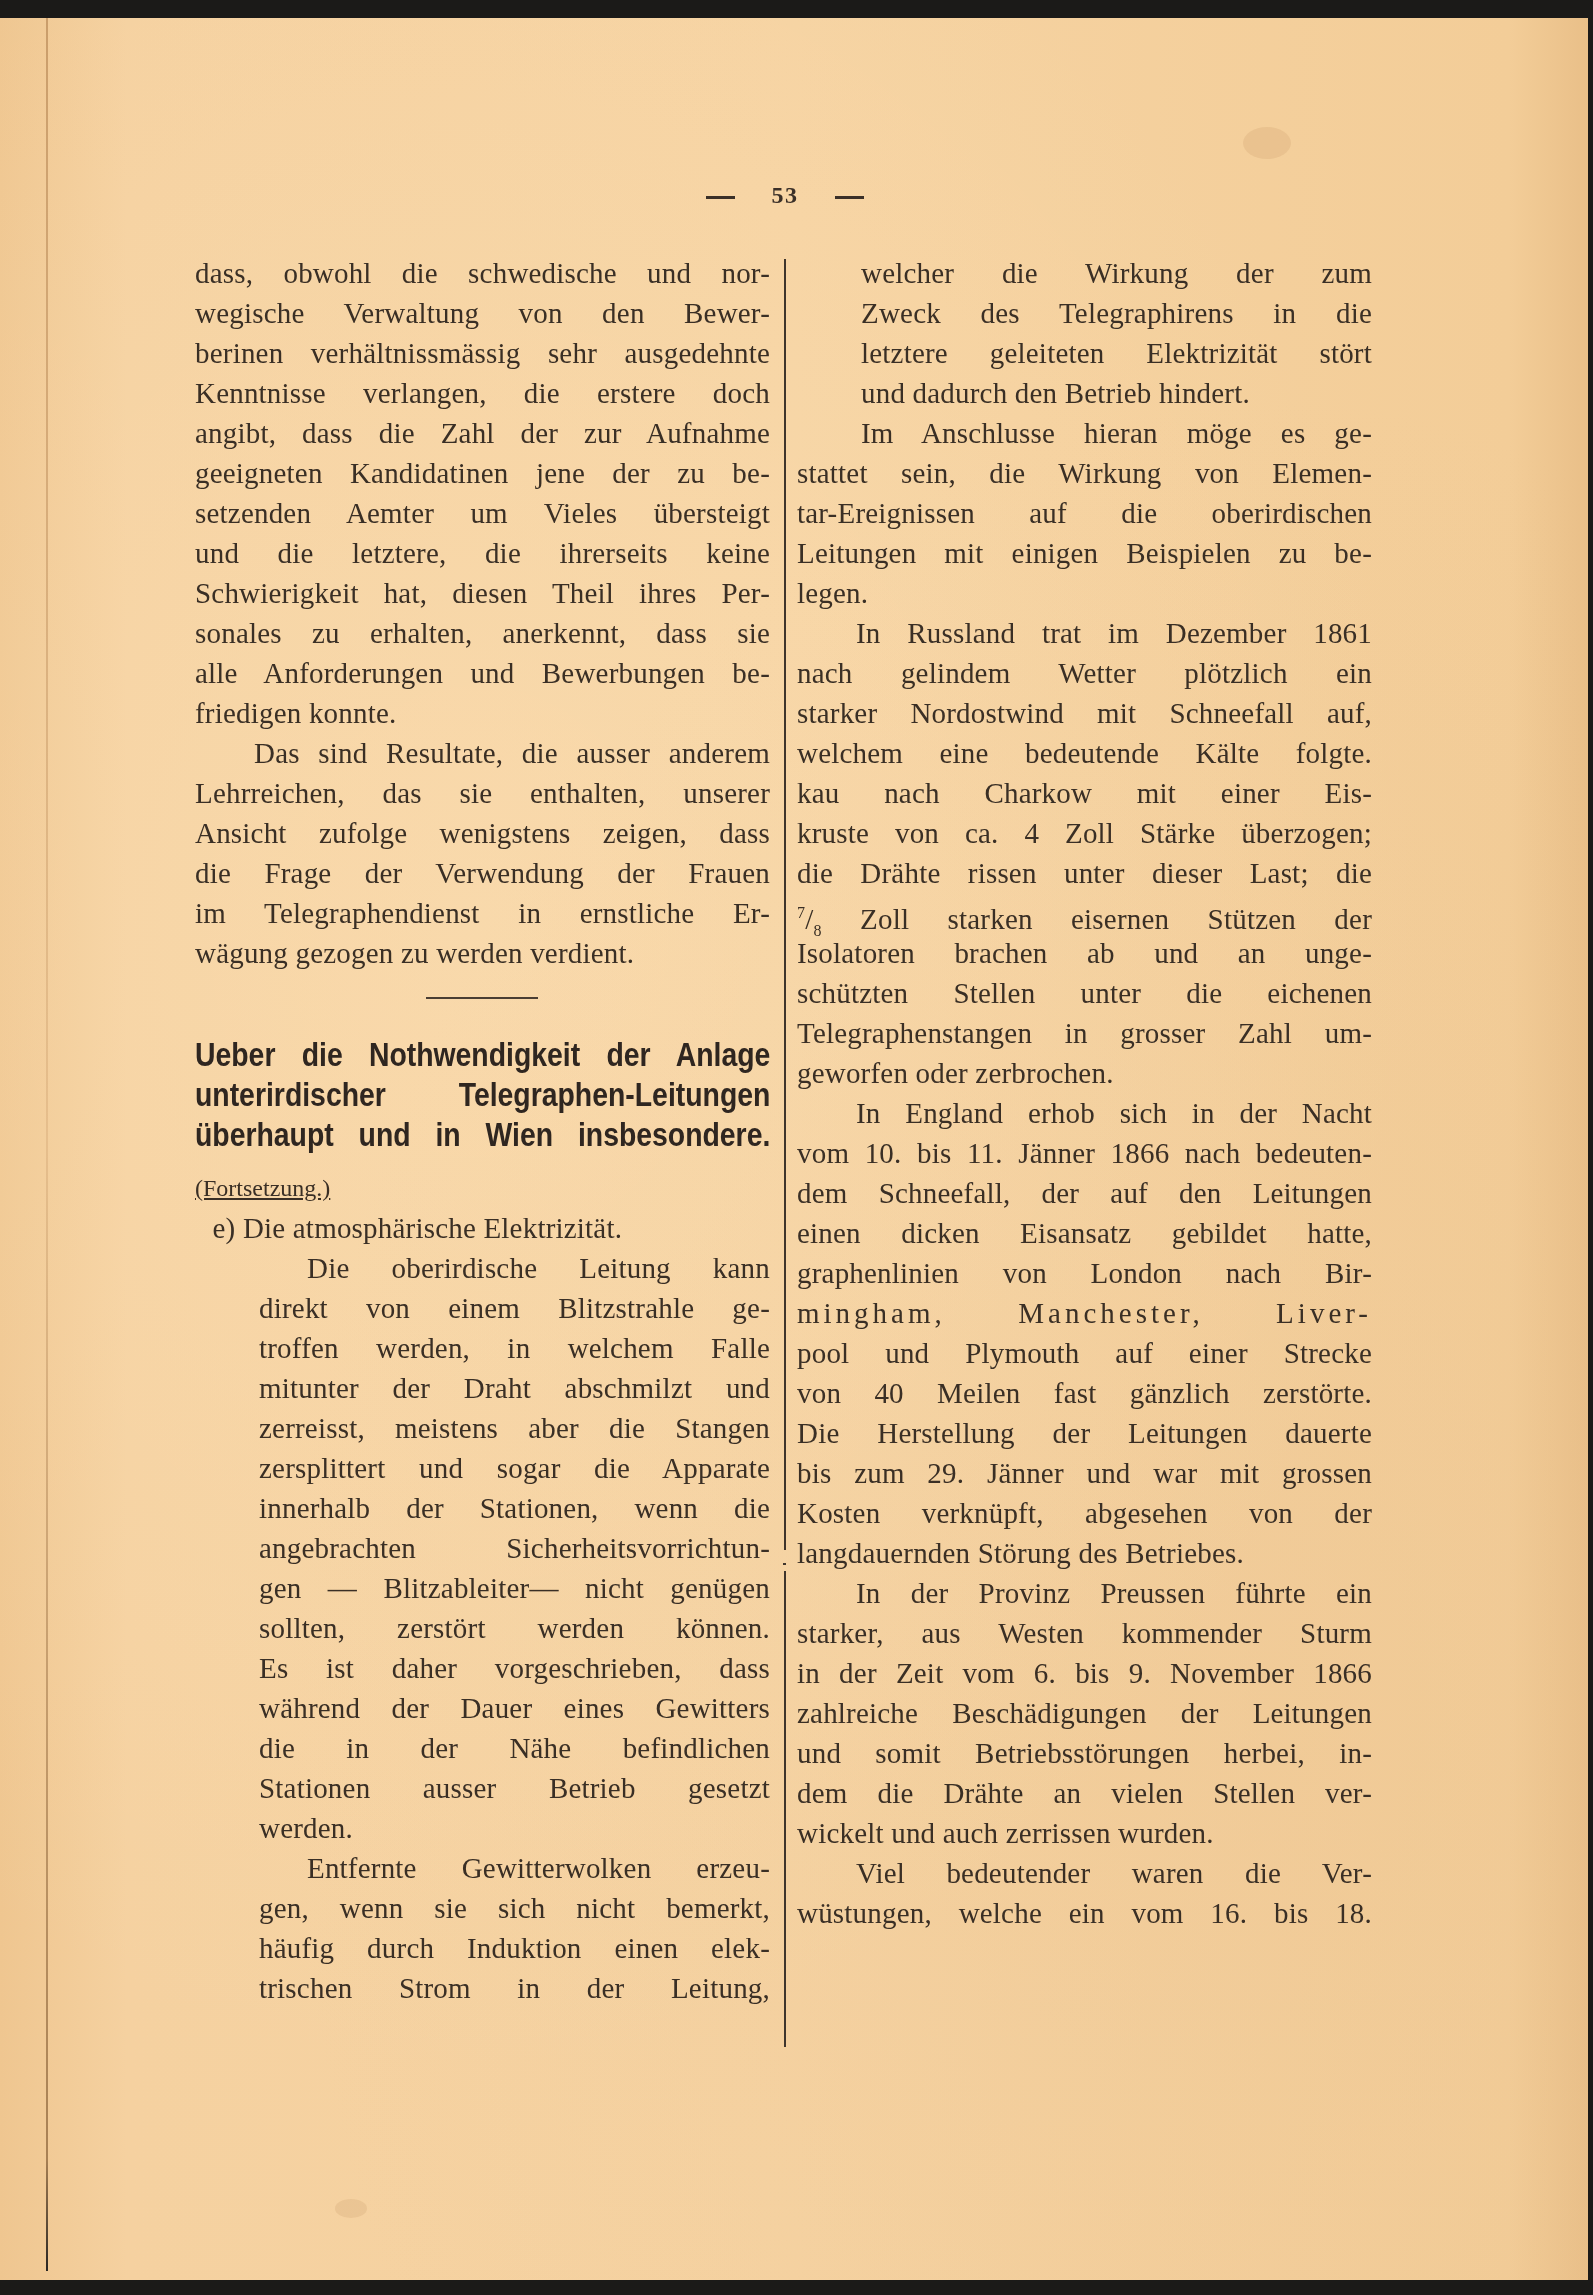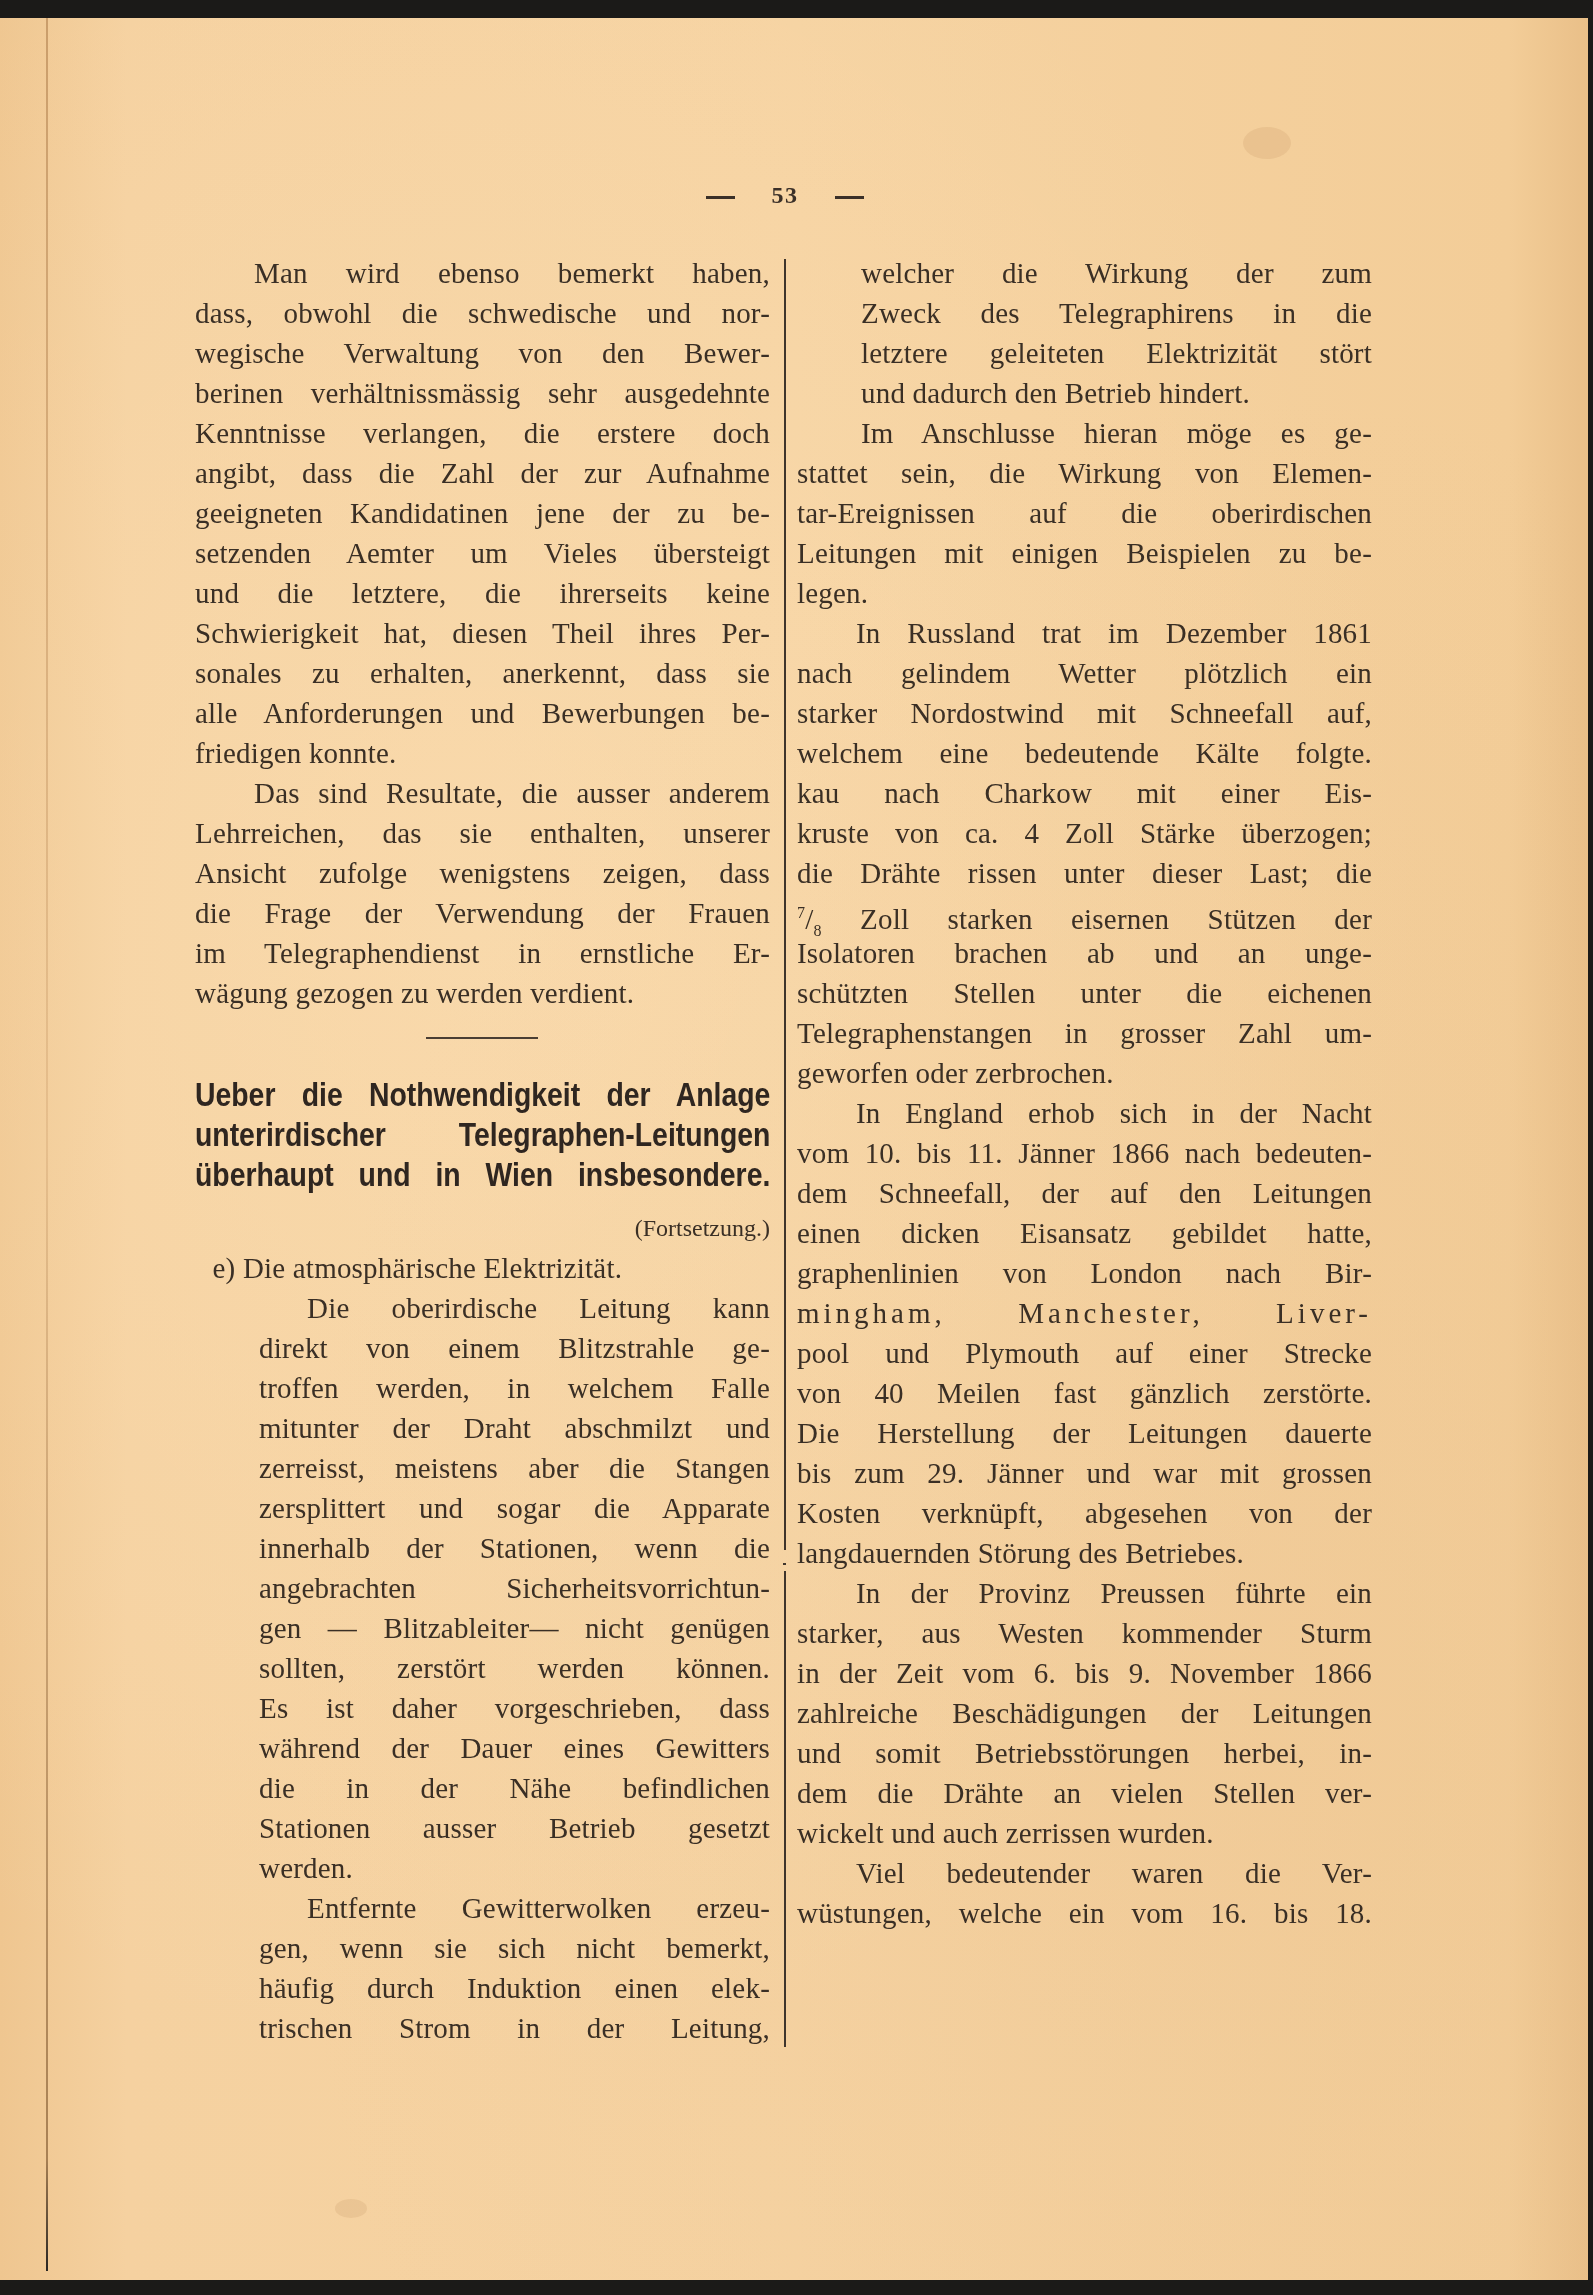--- a/index.html
+++ b/index.html
@@ -118,24 +118,25 @@
       margin-top: 22px;
       margin-bottom: 12.7px;
     }
     .heading .hline {
       display: block;
       white-space: nowrap;
       text-align: justify;
       text-align-last: justify;
     }
     .subtitle {
-      text-align: right;
+      text-align: left;
       font-size: 24px;
       height: 40px;
       line-height: 40px;
+      text-decoration: underline;
     }
     .frac sup, .frac sub { font-size: 16px; }
     .stain {
       position: absolute;
       border-radius: 50%;
       background: rgba(190,140,90,0.18);
     }
   </style>
 </head>
 <body>
@@ -153,21 +154,20 @@
   <span>53</span>
   <span class="dash"></span>
 </div>
 
 <div class="column-rule" style="top:259px;height:1291px;"></div>
 <div class="column-rule" style="top:1563px;height:2.4px;width:3.2px;left:783px;"></div>
 <div class="column-rule" style="top:1571px;height:476px;"></div>
 
 <div class="column col-left">
   <div>
-    <span class="line indent">Man wird ebenso bemerkt haben,</span>
     <span class="line">dass, obwohl die schwedische und nor-</span>
     <span class="line">wegische Verwaltung von den Bewer-</span>
     <span class="line">berinen verhältnissmässig sehr ausgedehnte</span>
     <span class="line">Kenntnisse verlangen, die erstere doch</span>
     <span class="line">angibt, dass die Zahl der zur Aufnahme</span>
     <span class="line">geeigneten Kandidatinen jene der zu be-</span>
     <span class="line">setzenden Aemter um Vieles übersteigt</span>
     <span class="line">und die letztere, die ihrerseits keine</span>
     <span class="line">Schwierigkeit hat, diesen Theil ihres Per-</span>
     <span class="line">sonales zu erhalten, anerkennt, dass sie</span>

